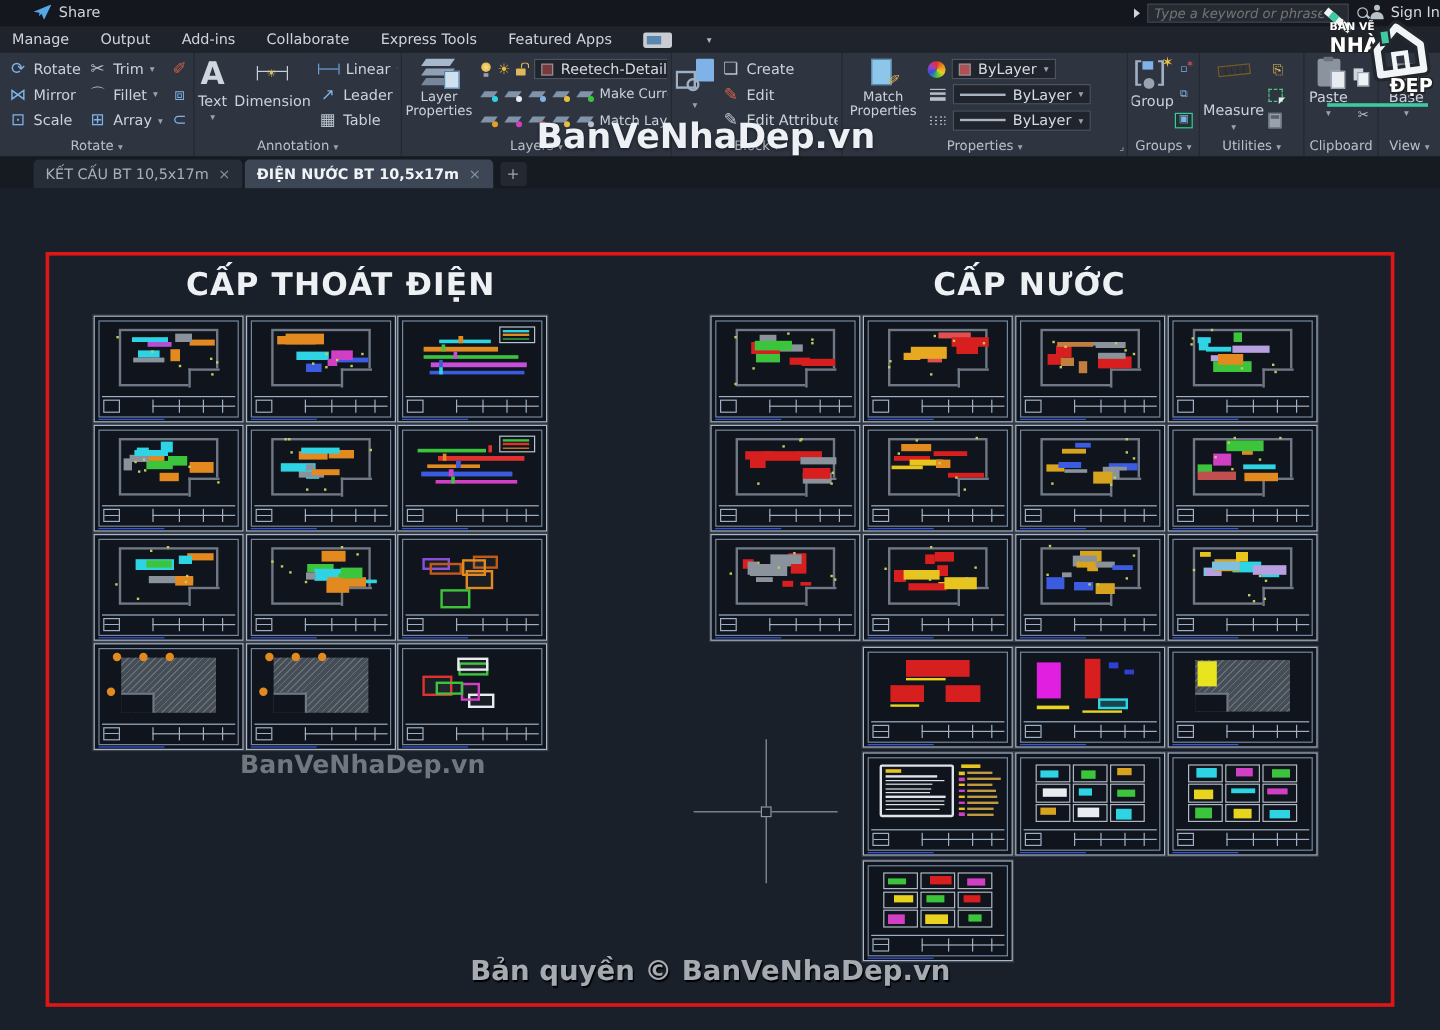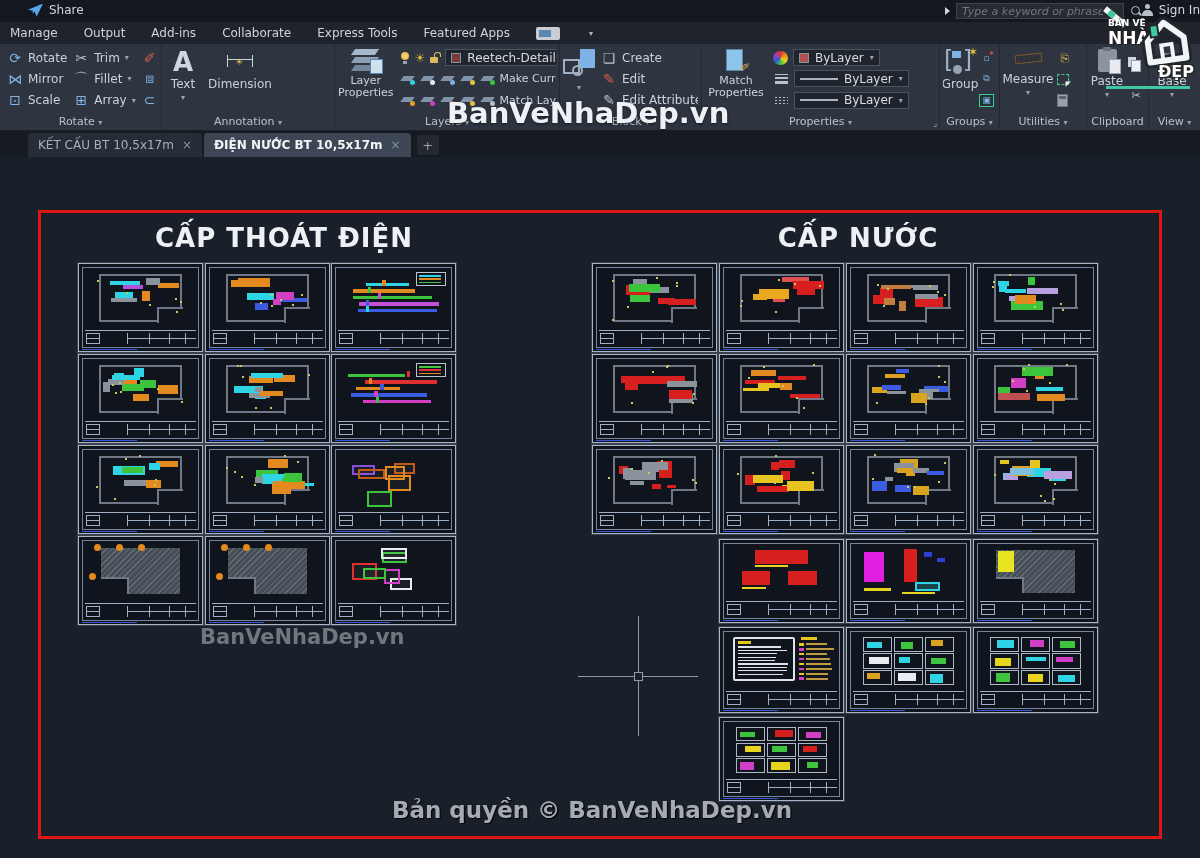--- a/index.html
+++ b/index.html
@@ -226,20 +226,35 @@
       <div class="pbody">
         <div class="bigbtn" style="width:36px">
           <span style="font-size:26px;font-weight:bold;color:#cfd6de;line-height:26px">A</span>
           <span>Text</span>
             <span class="caret">▾</span>
         </div>
         <div class="bigbtn" style="width:66px">
           <span class="dim-icon" style="margin-top:6px"></span>
           <span style="margin-top:8px">Dimension</span>
         </div>
+        <div class="rcol">
+          <div class="rrow">
+              <span class="dimline"></span>
+              <span>Linear</span>
+              <span class="caret">▾</span>
+            </div>
+          <div class="rrow">
+              <span class="icn">↗</span>
+              <span>Leader</span>
+            </div>
+          <div class="rrow">
+              <span class="icn gray">▦</span>
+              <span>Table</span>
+            </div>
+        </div>
       </div>
       <div class="plabel"><span>Annotation</span> <span class="c">▾</span></div>
     </div>
 
     <div class="panel" style="width:225px">
       <div class="pbody">
         <div class="bigbtn" style="width:62px;font-size:11px">
           <span class="layers-big">
               <i></i>
               <i></i>
@@ -386,21 +401,21 @@
           <span class="mg sel">▣</span>
         </div>
       </div>
       <div class="plabel"><span>Groups</span> <span class="c">▾</span></div>
     </div>
 
     <div class="panel" style="width:87px">
       <div class="pbody" style="gap:4px">
         <div class="bigbtn" style="width:50px">
           <span class="ruler" style="margin-top:5px"></span>
-          <span style="margin-top:7px">Measure</span>
+          <span style="margin-top:20px">Measure</span>
             <span class="caret">▾</span>
         </div>
         <div class="rcol">
           <span class="icn" style="font-size:11px;color:#e8c050">⎘</span>
           <span class="selbox"></span>
           <span class="calc"></span>
         </div>
       </div>
       <div class="plabel"><span>Utilities</span> <span class="c">▾</span></div>
     </div>

